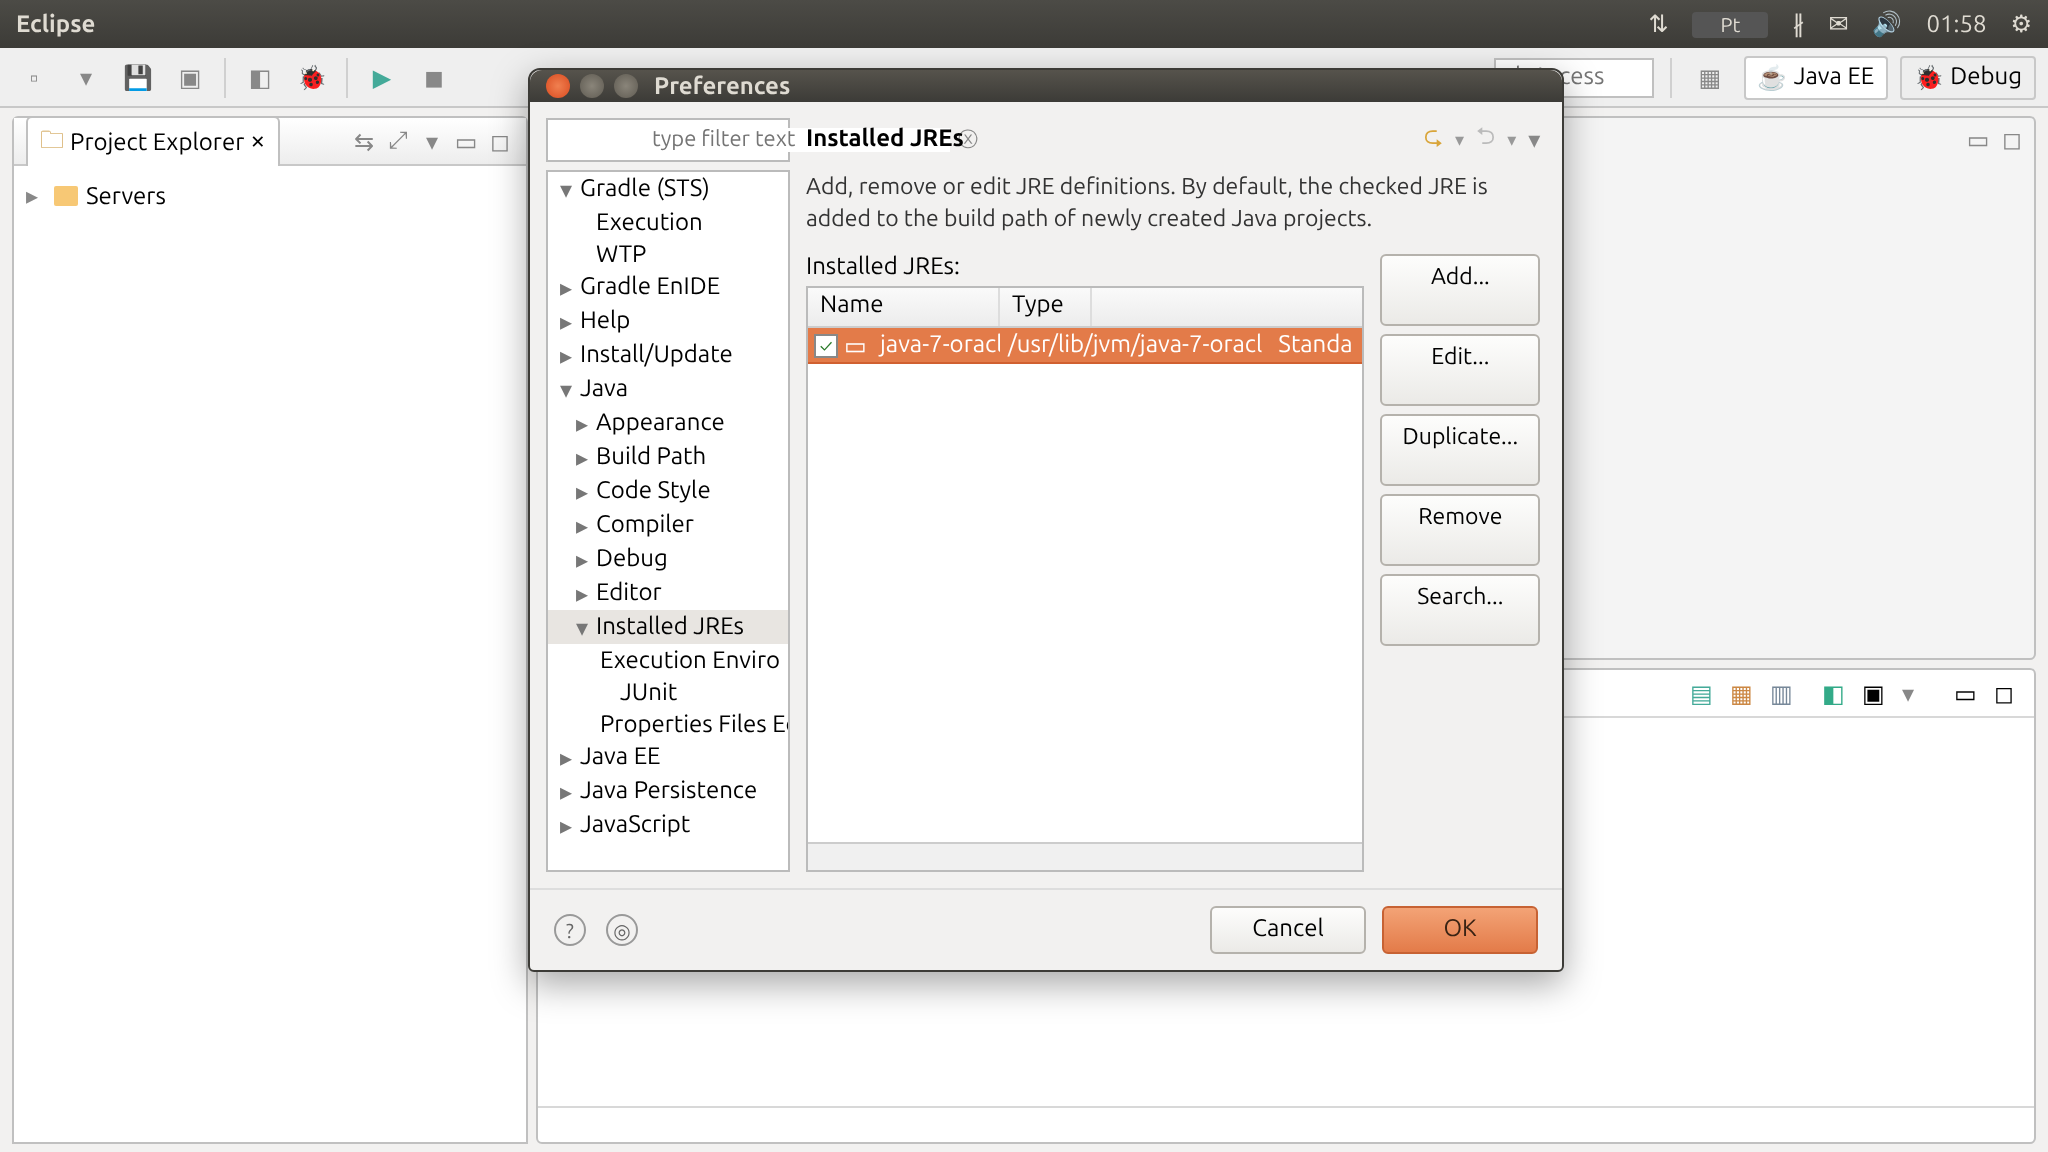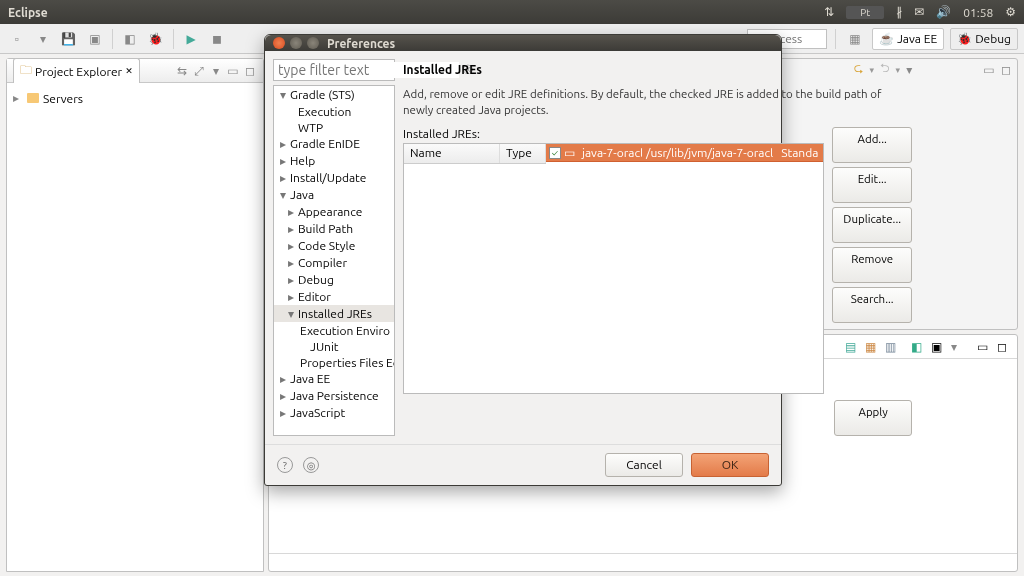--- a/index.html
+++ b/index.html
@@ -47,38 +47,38 @@
 .dialog { position: absolute; left: 264px; top: 34px; width: 518px; height: 452px; background: #f2f1f0; border: 1px solid #3c3b37; border-radius: 6px 6px 3px 3px; box-shadow: 0 6px 18px rgba(0,0,0,.35); display: flex; flex-direction: column; }
 .dlg-title { height: 16px; background: linear-gradient(#56534c, #3c3b37); border-radius: 6px 6px 0 0; display: flex; align-items: center; padding: 0 8px; gap: 8px; }
 .dlg-title .wbtns { display: flex; gap: 5px; }
 .dlg-title .wb { width: 12px; height: 12px; border-radius: 50%; }
 .wb.close { background: radial-gradient(#f08050, #d94b20); }
 .wb.min, .wb.max { background: radial-gradient(#8a857a, #5f5b52); }
 .dlg-title .dlg-t { color: #dfdbd2; font-weight: bold; }
 .dlg-body { flex: 1; display: flex; padding: 8px; gap: 4px; }
 .dlg-left { width: 122px; display: flex; flex-direction: column; }
 .dlg-filter { height: 22px; border: 1px solid #bbb; background: #fff; display: flex; align-items: center; padding: 0 4px; gap: 4px; margin-bottom: 4px; }
-.dlg-filter input { flex: 1; border: none; outline: none; font-size: 14px; color: #999; }
+.dlg-filter input { flex: 1; border: none; outline: none; font-size: 11px; color: #999; margin-left: 48px; }
 .dlg-filter .clr { color: #888; font-size: 10px; }
 .dlg-tree { flex: 1; border: 1px solid #bbb; background: #fff; overflow: hidden; font-size: 11.5px; }
 .dlg-tree .tnode { padding: 1.5px 4px; white-space: nowrap; display: flex; align-items: center; gap: 2px; cursor: default; }
 .dlg-tree .tnode.sel { background: #e8e5e1; }
 .dlg-tree .ar { width: 10px; color: #777; display: inline-block; text-align: center; }
 .lvl1 { padding-left: 12px !important; }
 .lvl2 { padding-left: 24px !important; }
 
 .dlg-right { flex: 1; display: flex; flex-direction: column; padding: 0 4px; }
 .dlg-right .hdr { display: flex; align-items: center; margin-bottom: 6px; }
 .dlg-right .hdr .sect-title { font-weight: bold; }
 .dlg-right .hdr .nav { margin-left: auto; display: flex; gap: 6px; color: #caa24d; align-items: center; }
 .dlg-right .desc { font-size: 11.5px; color: #333; margin-bottom: 10px; line-height: 1.35; }
 .jre-area { display: flex; gap: 8px; flex: 1; }
 .jre-list { flex: 1; display: flex; flex-direction: column; }
 .jre-list .lbl { margin-bottom: 3px; }
-.jre-table { flex: 1; border: 1px solid #bbb; background: #fff; display: flex; flex-direction: row; }
+.jre-table { flex: 1; border: 1px solid #bbb; background: #fff; display: flex; flex-direction: column; }
 .jre-thead { display: flex; background: linear-gradient(#fafafa, #ececec); border-bottom: 1px solid #ccc; height: 20px; }
 .jre-thead .col { padding: 2px 6px; border-right: 1px solid #ddd; }
 .col.name { width: 96px; } .col.loc { flex: 1; } .col.type { width: 46px; }
 .jre-row { display: flex; background: #e37b49; color: #fff; height: 18px; align-items: center; border-bottom: 1px solid #d06030; }
 .jre-row .cell { padding: 0 4px; overflow: hidden; white-space: nowrap; }
 .jre-row .chk { width: 12px; height: 12px; background: #fff; border: 1px solid #888; margin: 0 3px; display: inline-flex; align-items: center; justify-content: center; color: #2a7a2a; font-size: 9px; }
 .jre-scroll { height: 14px; border-top: 1px solid #ccc; background: #f0f0f0; }
 .btn-col { width: 80px; display: flex; flex-direction: column; gap: 4px; }
 .dbtn { height: 36px; border: 1px solid #b5b2ac; background: linear-gradient(#fdfdfc, #ebeae7); border-radius: 3px; text-align: center; line-height: 22px; cursor: default; font-size: 11.5px; }
 .apply-row { display: flex; justify-content: flex-end; margin-top: 6px; }
@@ -313,23 +313,20 @@
           </div>
         </div>
         <div class="btn-col">
           <div class="dbtn">Add...</div>
           <div class="dbtn">Edit...</div>
           <div class="dbtn">Duplicate...</div>
           <div class="dbtn">Remove</div>
           <div class="dbtn">Search...</div>
         </div>
       </div>
-      <div class="apply-row">
-        <div class="dbtn" style="width:78px">Apply</div>
-      </div>
     </div>
   </div>
   <div class="dlg-foot">
     <div class="left-ic">
       <span class="circle-ic">?</span>
       <span class="circle-ic">◎</span>
     </div>
     <div class="spacer"></div>
     <div class="fbtn">Cancel</div>
     <div class="fbtn ok">OK</div>

